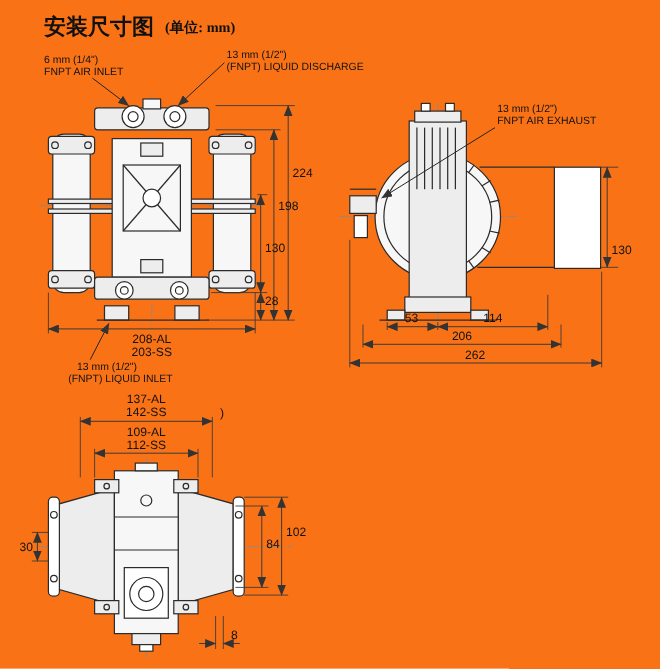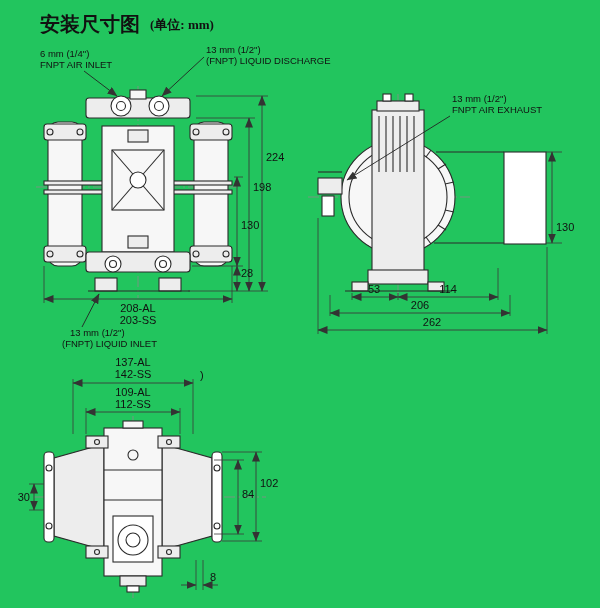--- a/index.html
+++ b/index.html
@@ -1,16 +1,16 @@
 <!DOCTYPE html>
 <html><head>
 <meta charset="utf-8">
 <style>
   html,body{margin:0;padding:0;background:#fff;}
-  #stage{position:relative;width:600px;height:608px;background:#22c55e;overflow:hidden;
+  #stage{position:relative;width:600px;height:608px;background:#f97316;overflow:hidden;
          font-family:"Liberation Sans",sans-serif;}
   svg{position:absolute;left:0;top:0;}
   text{font-family:"Liberation Sans",sans-serif;fill:#111;}
   .title-txt{font-family:"Liberation Serif",serif;font-weight:bold;font-size:20px;}
   .unit-txt{font-family:"Liberation Serif",serif;font-weight:bold;font-size:13px;}
   .dimtxt{font-size:11px;}
   .callout{font-size:9.5px;}
   .draw{stroke:#2b2b2b;stroke-width:1.1;fill:none;}
   .part{stroke:#2b2b2b;stroke-width:1.1;fill:#ededed;}
   .partlight{stroke:#2b2b2b;stroke-width:1.1;fill:#f7f7f7;}

